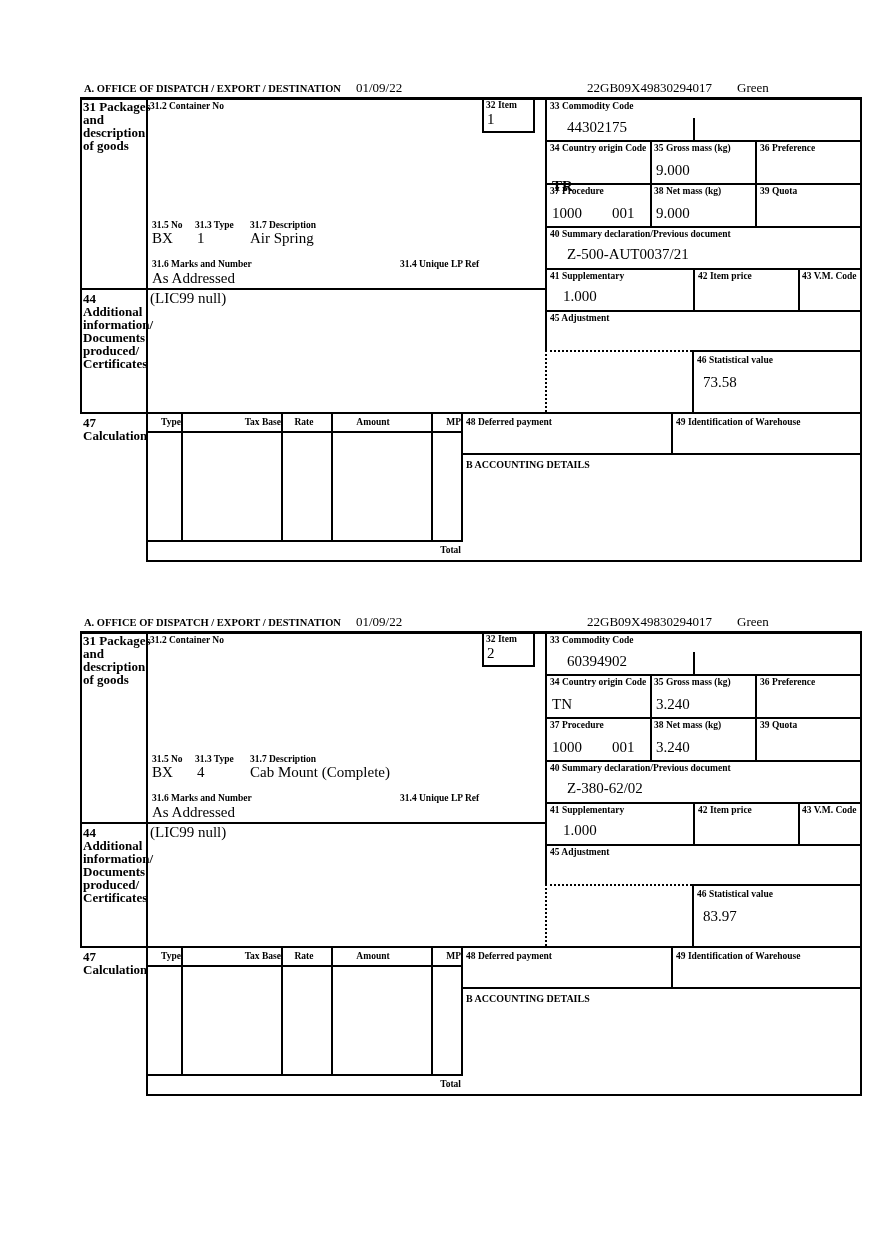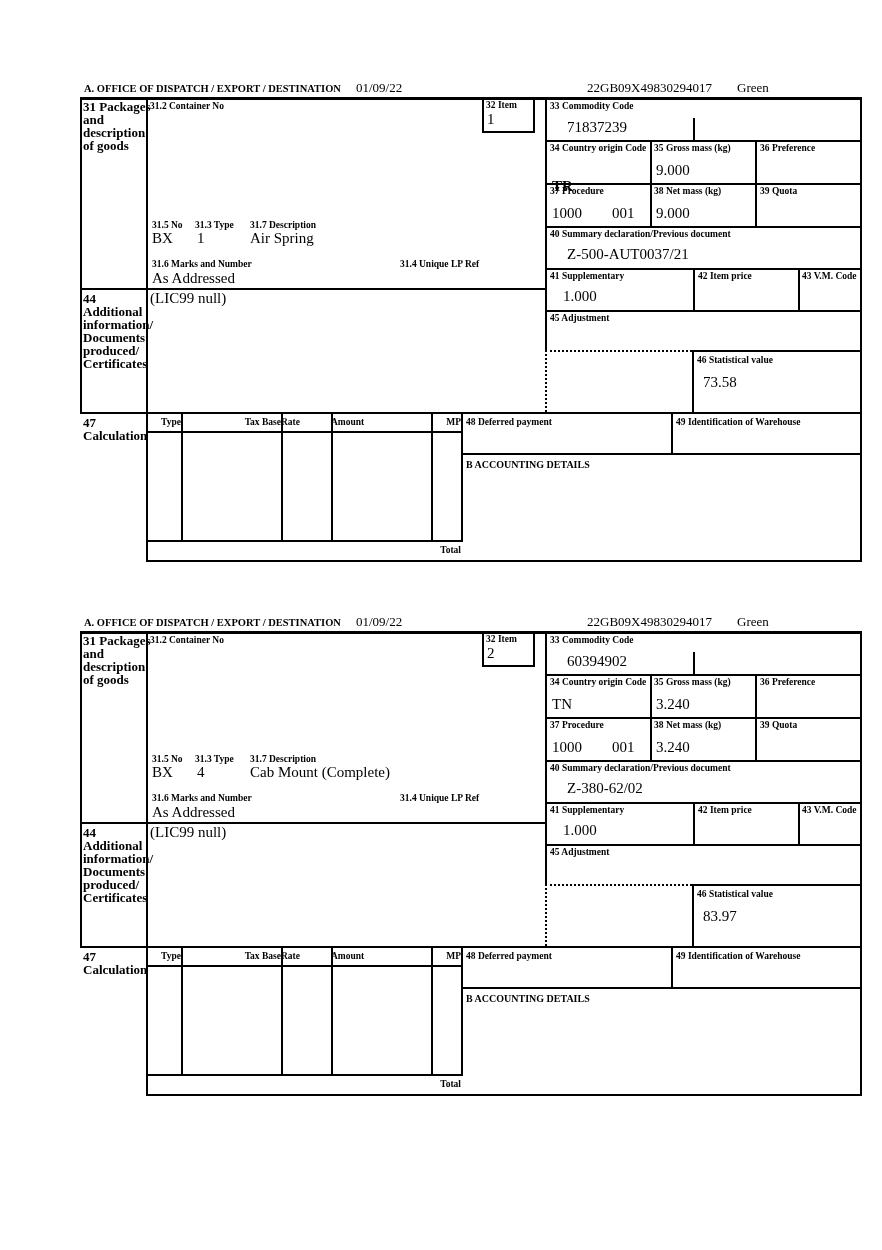--- a/index.html
+++ b/index.html
@@ -9,21 +9,21 @@
   .hl{position:absolute;background:#000;height:2px;}
   .vl{position:absolute;background:#000;width:2px;}
   .hd{position:absolute;border-top:2px dotted #000;height:0;}
   .vd{position:absolute;border-left:2px dotted #000;width:0;}
   .lbl{position:absolute;font-size:9.5px;font-weight:bold;white-space:nowrap;line-height:11px;}
   .val{position:absolute;font-size:15px;white-space:nowrap;line-height:16px;}
   .hdr{position:absolute;font-size:13px;white-space:nowrap;line-height:17px;}
   .multiline div{font-size:13px;font-weight:bold;line-height:13px;white-space:nowrap;}
   .cell{position:absolute;font-size:9.5px;font-weight:bold;line-height:17px;box-sizing:border-box;}
   .ctr{text-align:right;}
-  .rgt{text-align:left;border-radius:7px;}
+  .rgt{text-align:center;border-radius:7px;}
 </style>
 </head>
 <body>
 
 <div class="block" style="top:78px;">
   <div class="lbl" style="left:4px;top:5px;font-size:10.5px;">A.  OFFICE OF DISPATCH / EXPORT / DESTINATION</div>
   <div class="hdr" style="left:276px;top:1px;">01/09/22</div>
   <div class="hdr" style="left:507px;top:1px;">22GB09X49830294017</div>
   <div class="hdr" style="left:657px;top:1px;">Green</div>
 
@@ -67,21 +67,21 @@
   <div class="multiline" style="position:absolute;left:3px;top:22px;">
     <div>31 Packages</div>
     <div>and</div>
     <div>description</div>
     <div>of goods</div>
   </div>
   <div class="lbl" style="left:70px;top:23px;">31.2 Container No</div>
   <div class="lbl" style="left:406px;top:22px;">32 Item</div>
   <div class="val" style="left:407px;top:33px;">1</div>
   <div class="lbl" style="left:470px;top:23px;">33 Commodity Code</div>
-  <div class="val" style="left:487px;top:41px;">71837239</div>
+  <div class="val" style="left:487px;top:41px;">44302175</div>
   <div class="lbl" style="left:470px;top:65px;">34 Country origin Code</div>
   <div class="val" style="left:472px;top:100px;font-weight:bold;">TR</div>
   <div class="lbl" style="left:574px;top:65px;">35 Gross mass (kg)</div>
   <div class="val" style="left:576px;top:84px;">9.000</div>
   <div class="lbl" style="left:680px;top:65px;">36 Preference</div>
   <div class="lbl" style="left:470px;top:108px;">37 Procedure</div>
   <div class="val" style="left:472px;top:127px;">1000</div>
   <div class="val" style="left:532px;top:127px;">001</div>
   <div class="lbl" style="left:574px;top:108px;">38 Net mass (kg)</div>
   <div class="val" style="left:576px;top:127px;">9.000</div>

